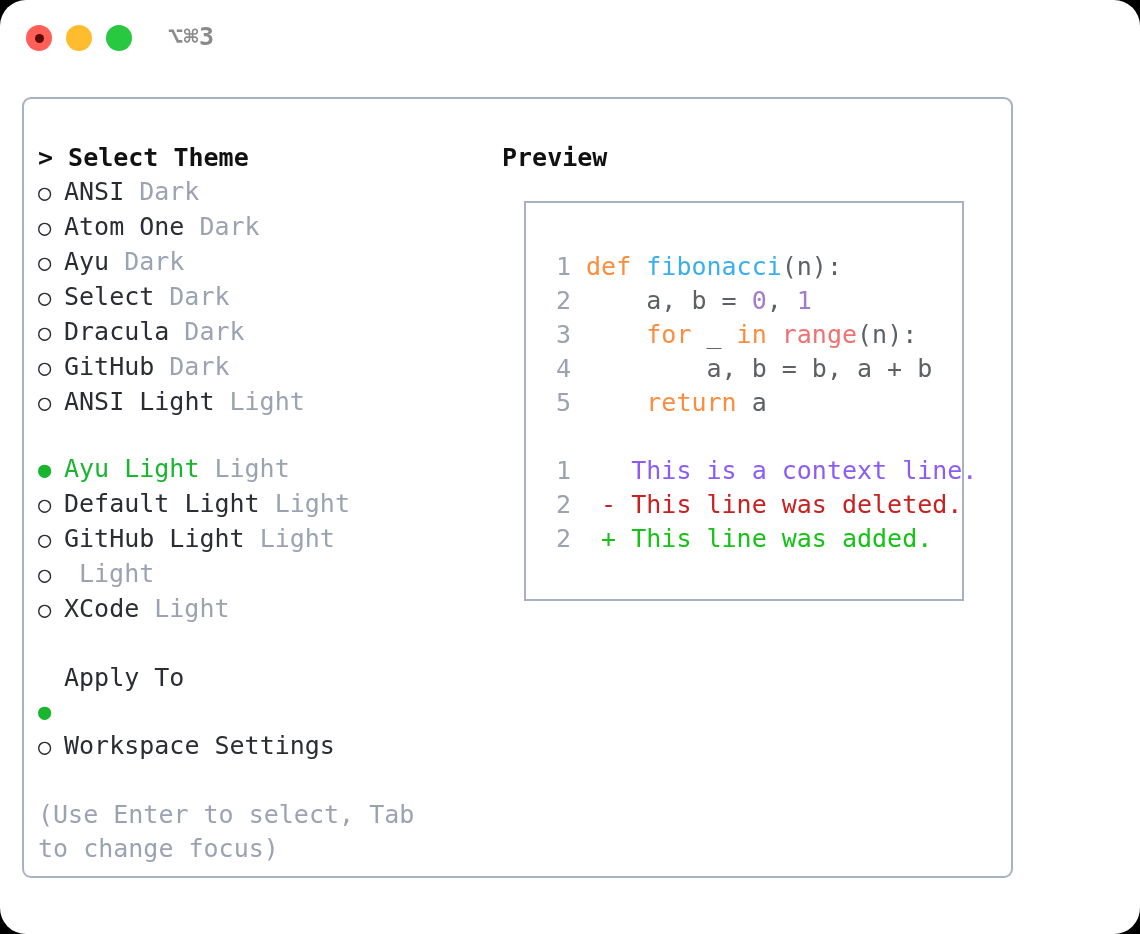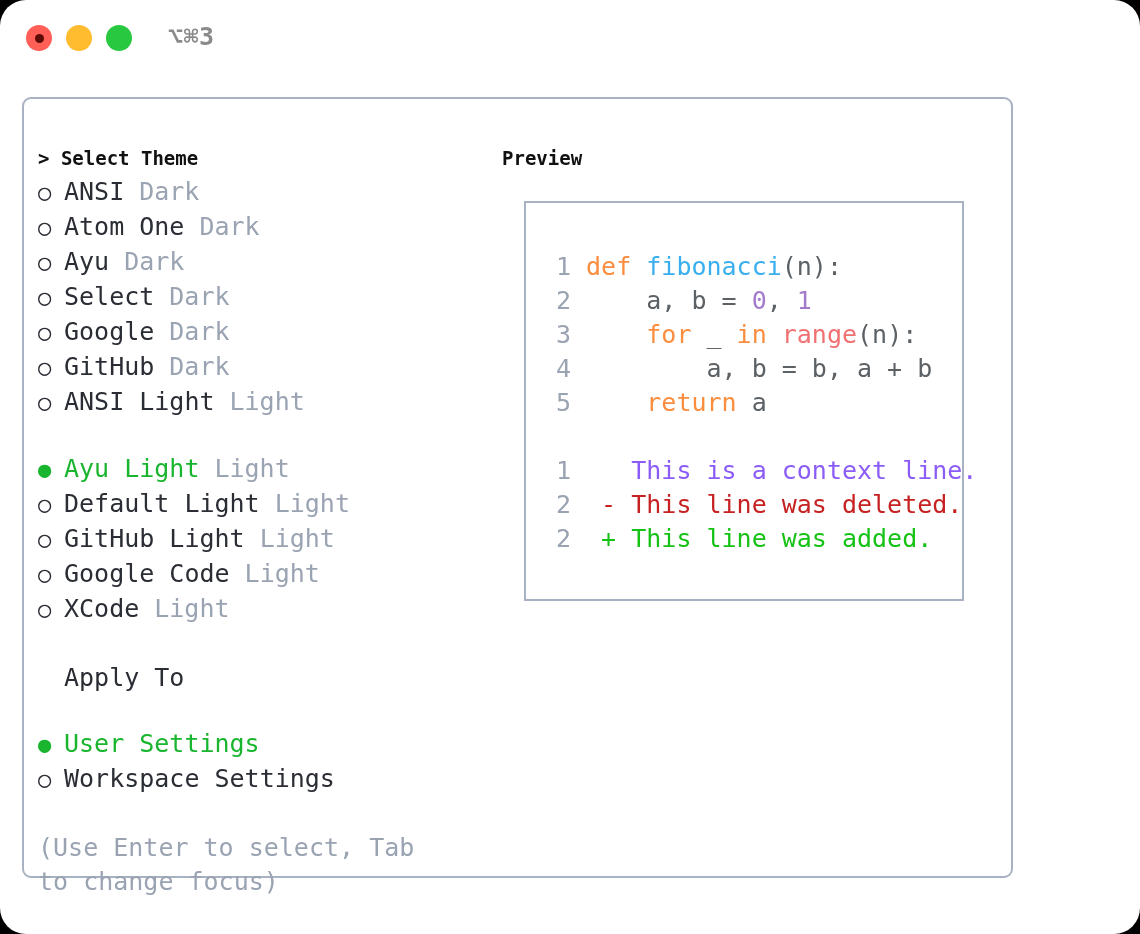--- a/index.html
+++ b/index.html
@@ -87,21 +87,21 @@
     left: 14px; top: 42px;
     width: 450px;
   }
   .col-right {
     position: absolute;
     left: 478px; top: 42px;
     width: 500px;
   }
 
   .heading {
-    font-size: 19px;
+    font-size: 25px;
     font-weight: bold;
     color: #111111;
     line-height: 34px;
     white-space: pre;
   }
 
   
   .opt-list { margin: 0; padding: 0; }
   .opt {
     display: flex;
@@ -198,38 +198,38 @@
 
   <div class="panel">
 
     <div class="col-left">
       <div class="heading">&gt; Select Theme</div>
       <div class="opt-list" id="theme-list">
           <div class="opt"><span class="marker">○</span><span class="label">ANSI</span><span class="tag">Dark</span></div>
           <div class="opt"><span class="marker">○</span><span class="label">Atom One</span><span class="tag">Dark</span></div>
           <div class="opt"><span class="marker">○</span><span class="label">Ayu</span><span class="tag">Dark</span></div>
           <div class="opt"><span class="marker">○</span><span class="label">Select</span><span class="tag">Dark</span></div>
-          <div class="opt"><span class="marker">○</span><span class="label">Google</span><span class="tag">Dark</span></div>
+          <div class="opt"><span class="marker">○</span><span class="label">Dracula</span><span class="tag">Dark</span></div>
           <div class="opt"><span class="marker">○</span><span class="label">GitHub</span><span class="tag">Dark</span></div>
           <div class="opt"><span class="marker">○</span><span class="label">ANSI Light</span><span class="tag">Light</span></div>
           <div class="opt"><span class="marker on">●</span><span class="label sel">Ayu Light</span><span class="tag">Light</span></div>
           <div class="opt"><span class="marker">○</span><span class="label">Default Light</span><span class="tag">Light</span></div>
           <div class="opt"><span class="marker">○</span><span class="label">GitHub Light</span><span class="tag">Light</span></div>
-          <div class="opt"><span class="marker">○</span><span class="label">Google Code</span><span class="tag">Light</span></div>
+          <div class="opt"><span class="marker">○</span><span class="tag">Light</span></div>
           <div class="opt"><span class="marker">○</span><span class="label">XCode</span><span class="tag">Light</span></div>
         </div>
 
       <div class="spacer-row"></div>
 
       <div class="group-head">
         <span class="marker"> </span>
         <span class="label">Apply To</span>
       </div>
       <div class="opt-list" id="apply-list">
-          <div class="opt"><span class="marker on">●</span><span class="label sel">User Settings</span></div>
+          <div class="opt"><span class="marker on">●</span></div>
           <div class="opt"><span class="marker">○</span><span class="label">Workspace Settings</span></div>
         </div>
 
       <div class="spacer-row"></div>
 
       <div class="hint">(Use Enter to select, Tab to change focus)</div>
     </div>
 
     <div class="col-right">
       <div class="heading">Preview</div>

